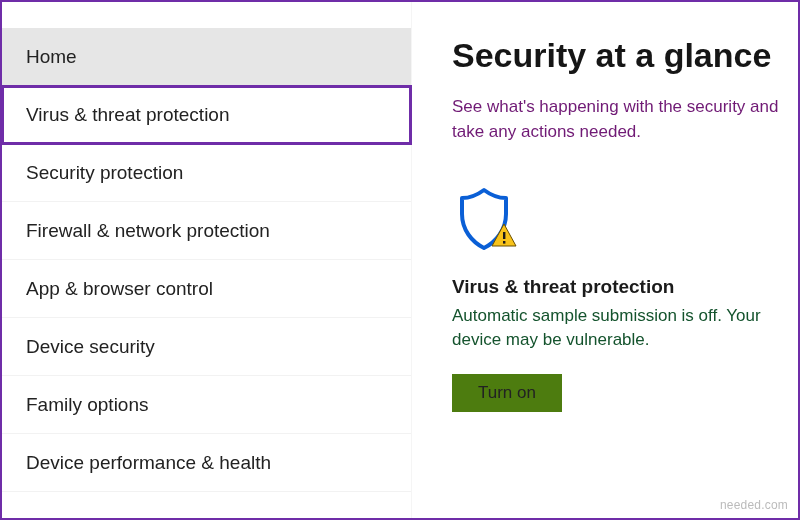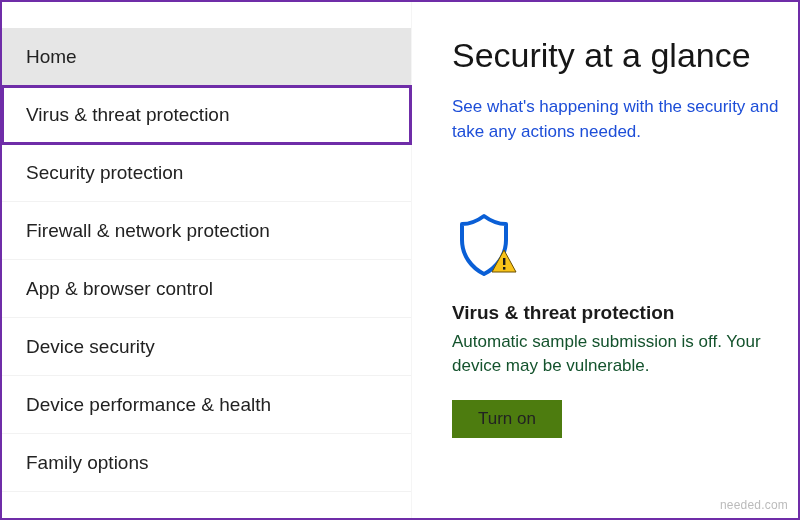--- a/index.html
+++ b/index.html
@@ -41,30 +41,30 @@
     width: 4px; height: 4px; border-radius: 50%;
     background: #333; margin-right: 12px; opacity: 0;
   }
   .main {
     flex: 1;
     padding: 34px 0 0 40px;
     position: relative;
   }
   .page-title {
     font-size: 34px;
-    font-weight: 400;
+    font-weight: 700;
     color: #161616;
     margin-bottom: 20px;
   }
   .page-subtitle {
     font-size: 17px;
-    color: #1d4ed8;
+    color: #701a75;
     line-height: 1.45;
     max-width: 360px;
-    margin-bottom: 66px;
+    margin-bottom: 40px;
   }
   .card {
     max-width: 330px;
   }
   .card-icon {
     margin-bottom: 16px;
     margin-left: 2px;
   }
   .card-title {
     font-size: 19px;
@@ -121,25 +121,25 @@
     <div class="nav-item">
       <span class="dot"></span>
       <span>App &amp; browser control</span>
     </div>
     <div class="nav-item">
       <span class="dot"></span>
       <span>Device security</span>
     </div>
     <div class="nav-item">
       <span class="dot"></span>
-      <span>Device performance &amp; health</span>
+      <span>Family options</span>
     </div>
     <div class="nav-item">
       <span class="dot"></span>
-      <span>Family options</span>
+      <span>Device performance &amp; health</span>
     </div>
   </nav>
 
   <main class="main">
     <h1 class="page-title">Security at a glance</h1>
     <p class="page-subtitle">See what's happening with the security and take any actions needed.</p>
 
     <div class="card">
       <div class="card-icon">
         <svg width="72" height="72" viewBox="0 0 72 72">

